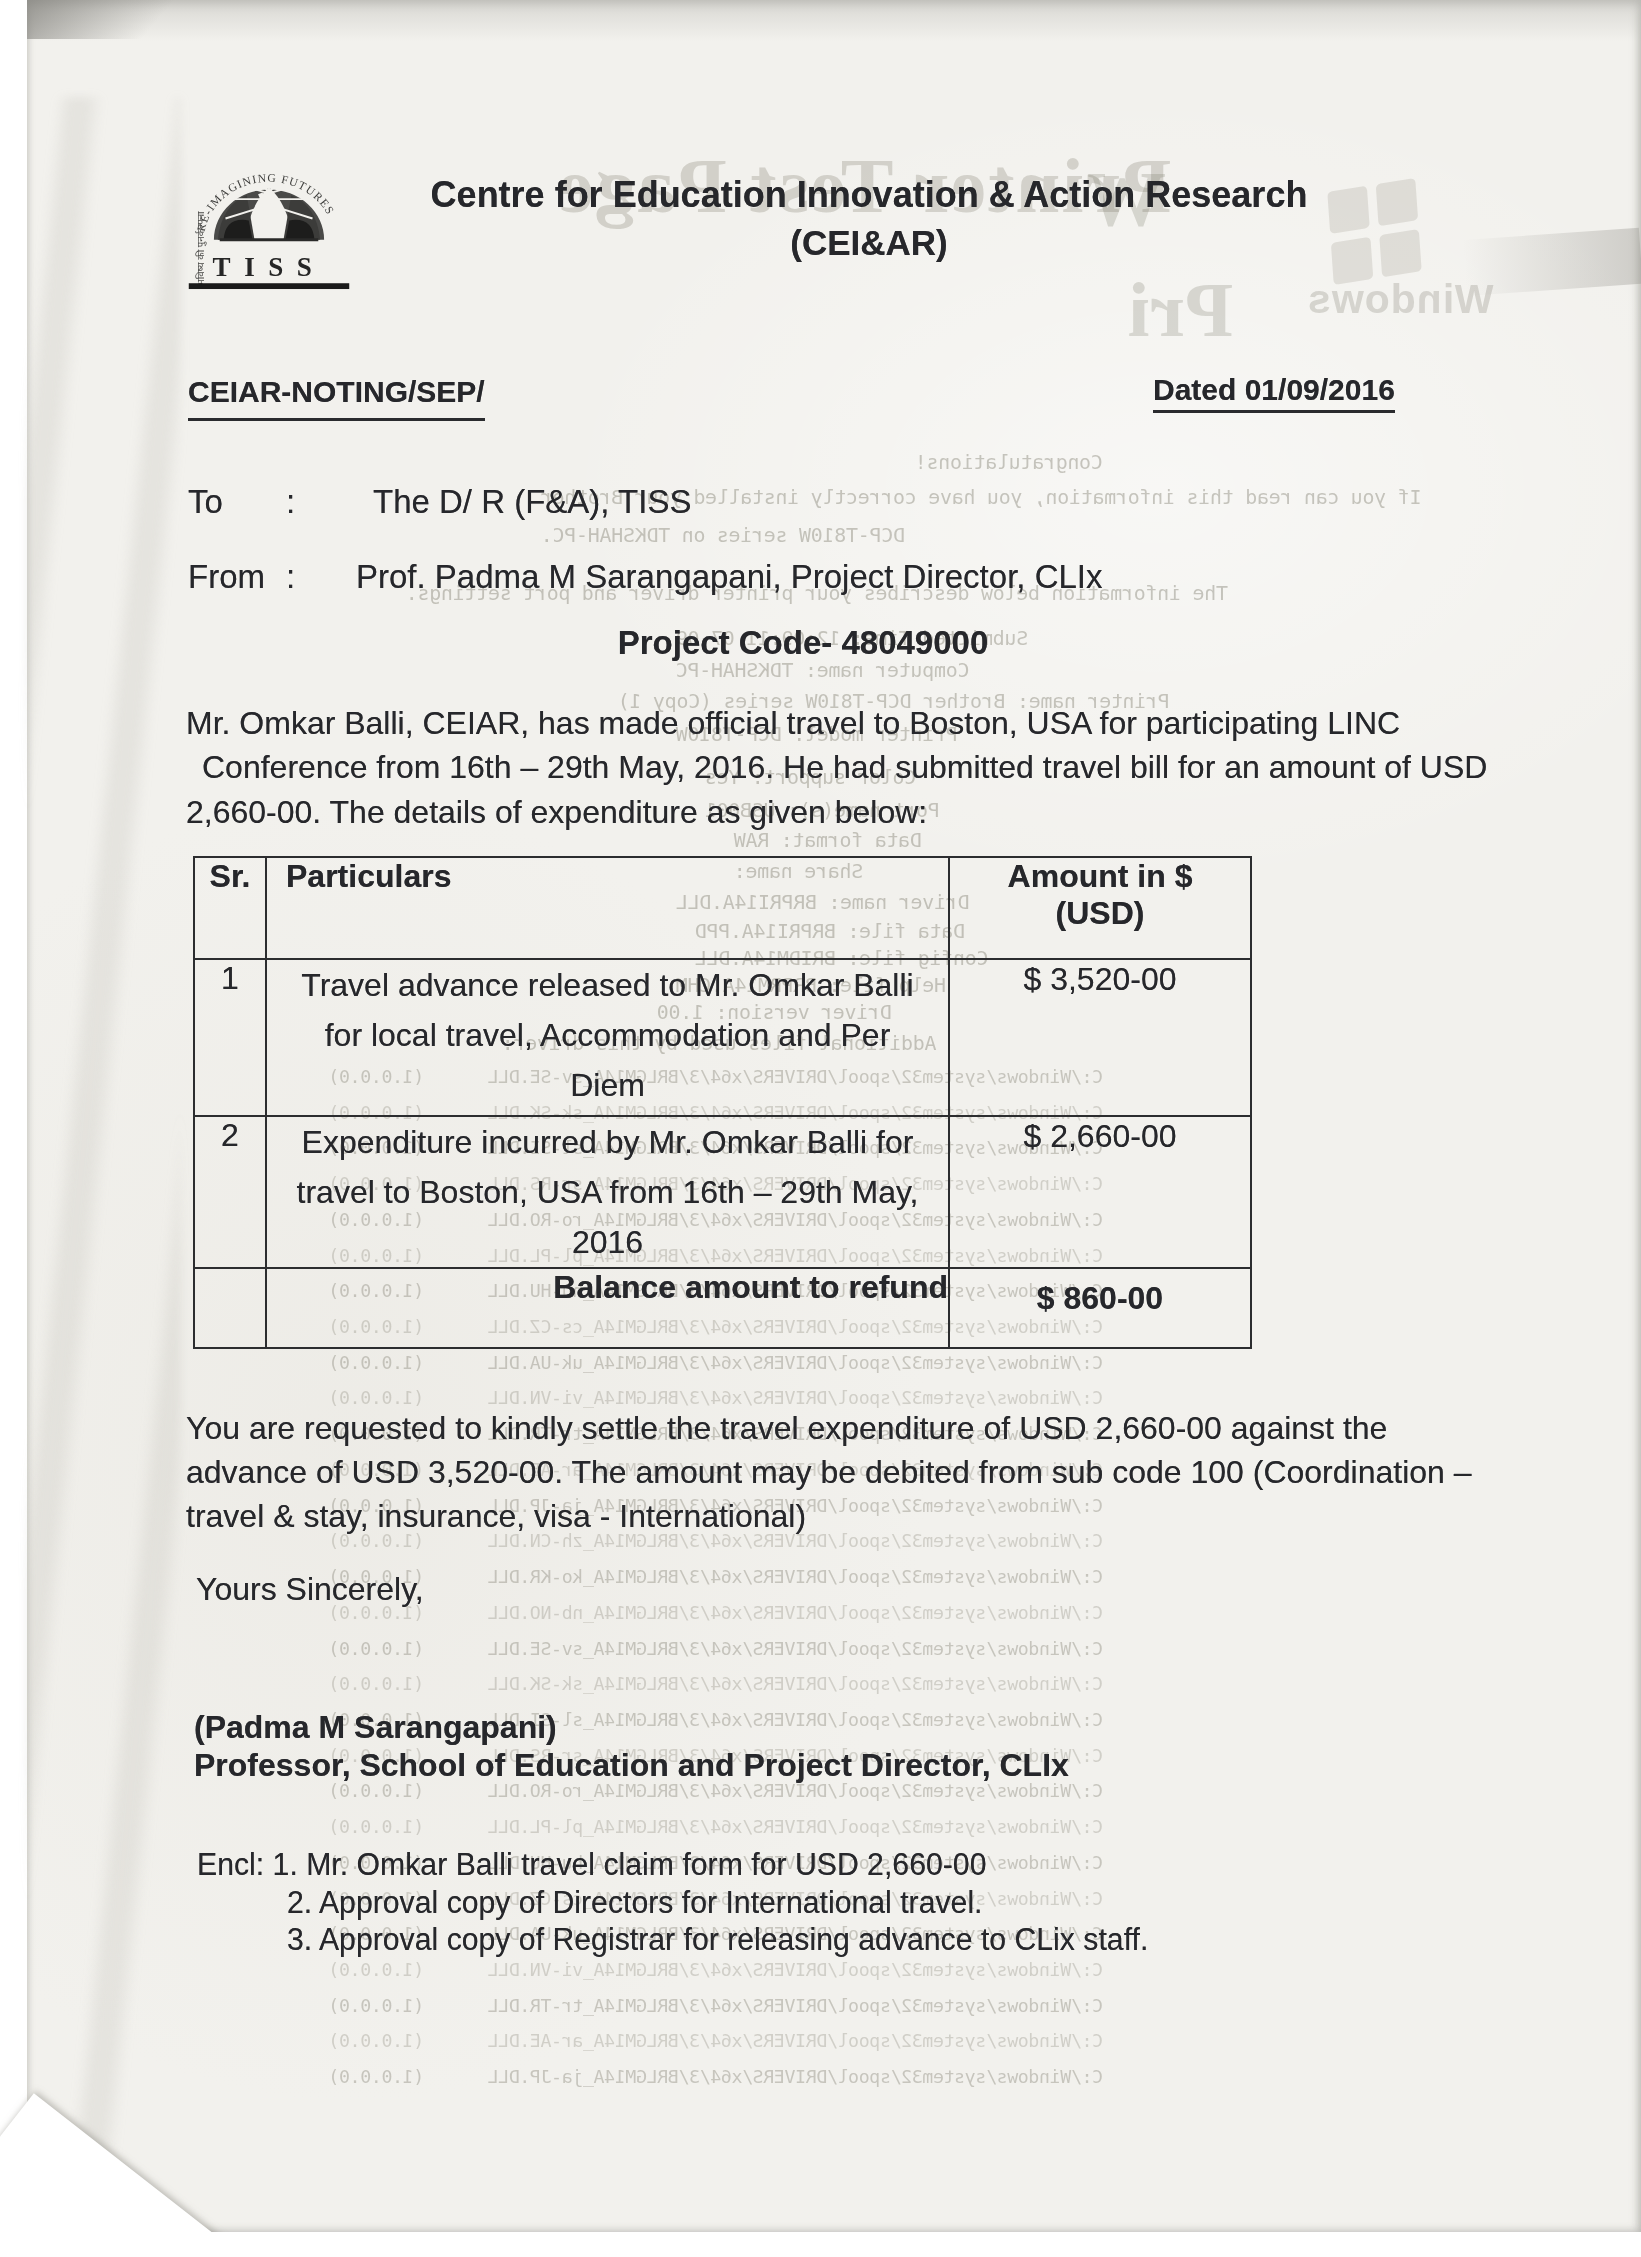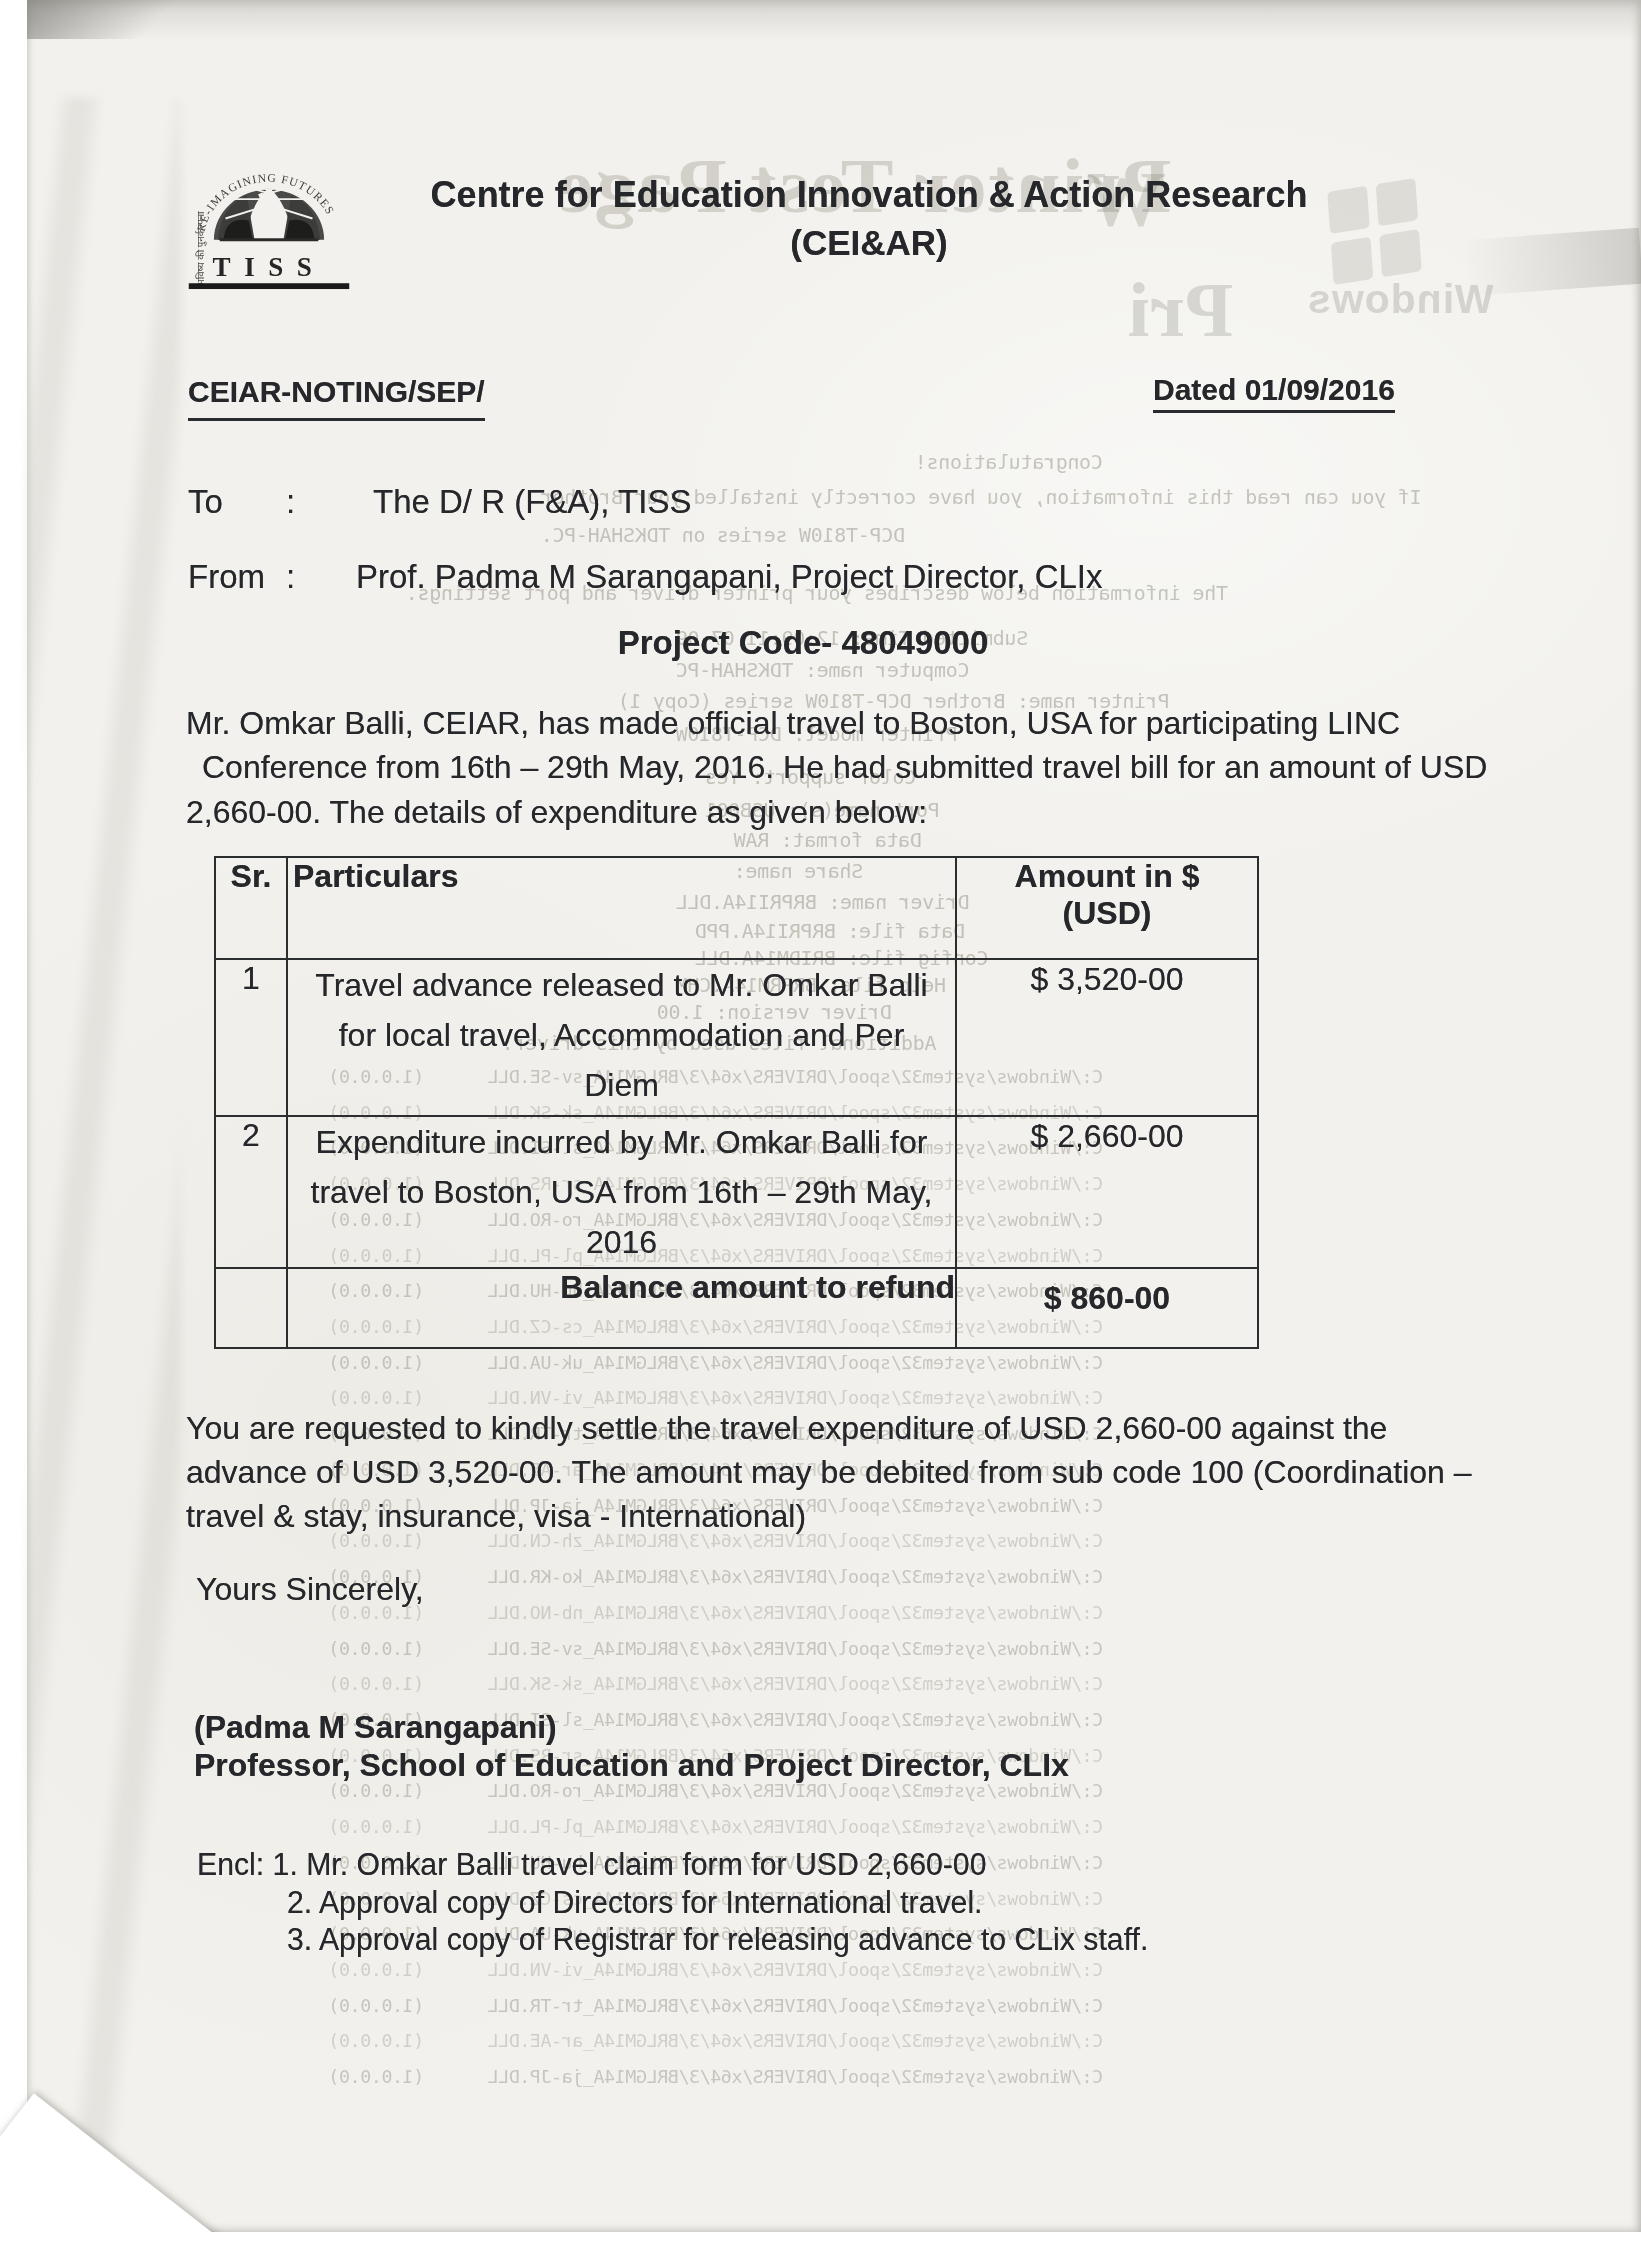--- a/index.html
+++ b/index.html
@@ -35,28 +35,28 @@
   .content{position:absolute;inset:0;z-index:3;}
   .logo{left:179px;top:145px;width:180px;height:145px;}
   .title-block{left:367px;top:174px;width:1004px;text-align:center;}
   .t1{font-size:36px;font-weight:bold;}
   .t2{font-size:35px;font-weight:bold;margin-top:6.8px;}
   .refline{left:188px;top:375px;font-size:30px;font-weight:bold;border-bottom:3.9px solid #2a2b2e;padding-bottom:9px;}
   .dateline{left:1153px;top:373px;font-size:30px;font-weight:bold;border-bottom:3.9px solid #2a2b2e;padding-bottom:2.9px;}
   .fldlabel{font-size:33px;}
   .para{font-size:32px;white-space:nowrap;}
   .pcode{left:320px;top:624px;width:966px;text-align:center;font-size:33px;font-weight:bold;}
-  table.exp{position:absolute;left:193px;top:856px;border-collapse:collapse;table-layout:fixed;z-index:3;margin-left:21px;}
+  table.exp{position:absolute;left:193px;top:856px;border-collapse:collapse;table-layout:fixed;z-index:3;}
   table.exp td{border:2.9px solid #2c2d2f;vertical-align:top;padding:0;font-size:32px;color:#26272b;
                text-shadow:0 0 0.5px rgba(38,39,43,.65);}
   td.c-sr{width:70px;text-align:center;padding-top:9.7px;}
   td.c-part{width:662px;padding-top:9.7px;}
   td.c-amt{width:300px;text-align:center;padding-top:9.7px;}
   .hdr td{font-weight:bold;}
-  .hdr .c-part{padding-left:5px;}
+  .hdr .c-part{padding-left:19px;}
   .cell-lines div{text-align:center;line-height:50px;}
   .amt-val{line-height:39px;}
   .total-label{text-align:right;padding-right:9.7px;font-weight:bold;padding-top:7.7px;}
   .encl{font-size:31px;transform:scaleX(.975);transform-origin:left top;white-space:nowrap;}
   
   .artifacts{position:absolute;inset:0;z-index:5;pointer-events:none;}
   .edge-top{position:absolute;left:27px;top:0;width:1614px;height:41px;
      background:linear-gradient(#bdbcb7,rgba(242,241,237,0));opacity:.5;}
   .corner-tl{position:absolute;left:27px;top:0;width:164px;height:39px;
      background:linear-gradient(130deg,#82817c,rgba(130,129,124,0) 75%);opacity:.75;}

